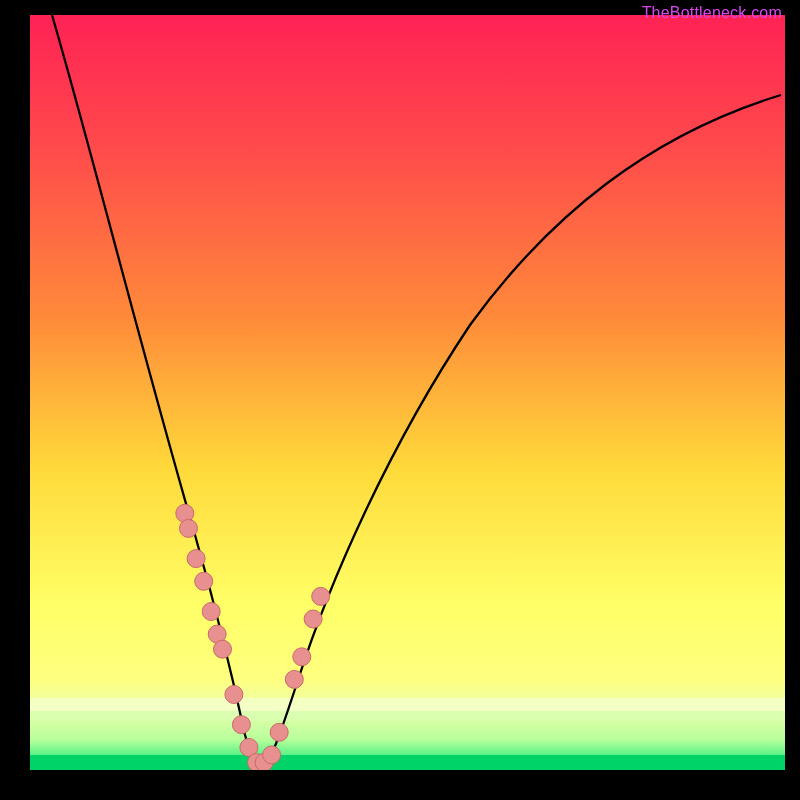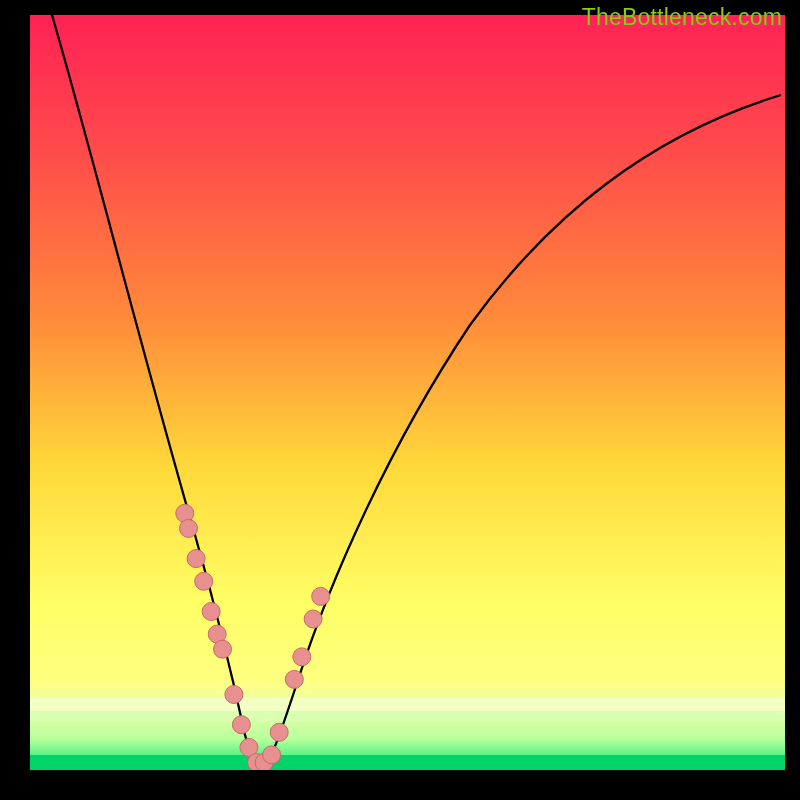--- a/index.html
+++ b/index.html
@@ -22,22 +22,22 @@
     left: 30px;
     top: 15px;
     width: 755px;
     height: 755px;
     overflow: hidden;
   }
   .watermark {
     position: absolute;
     top: 4px;
     right: 18px;
-    color: #84cc16;
-    font-size: 23px;
+    color: #d946ef;
+    font-size: 16px;
     font-weight: 500;
     letter-spacing: 0.2px;
     z-index: 5;
   }
   svg { display: block; }
 </style>
 </head>
 <body>
 
 <div class="frame">

